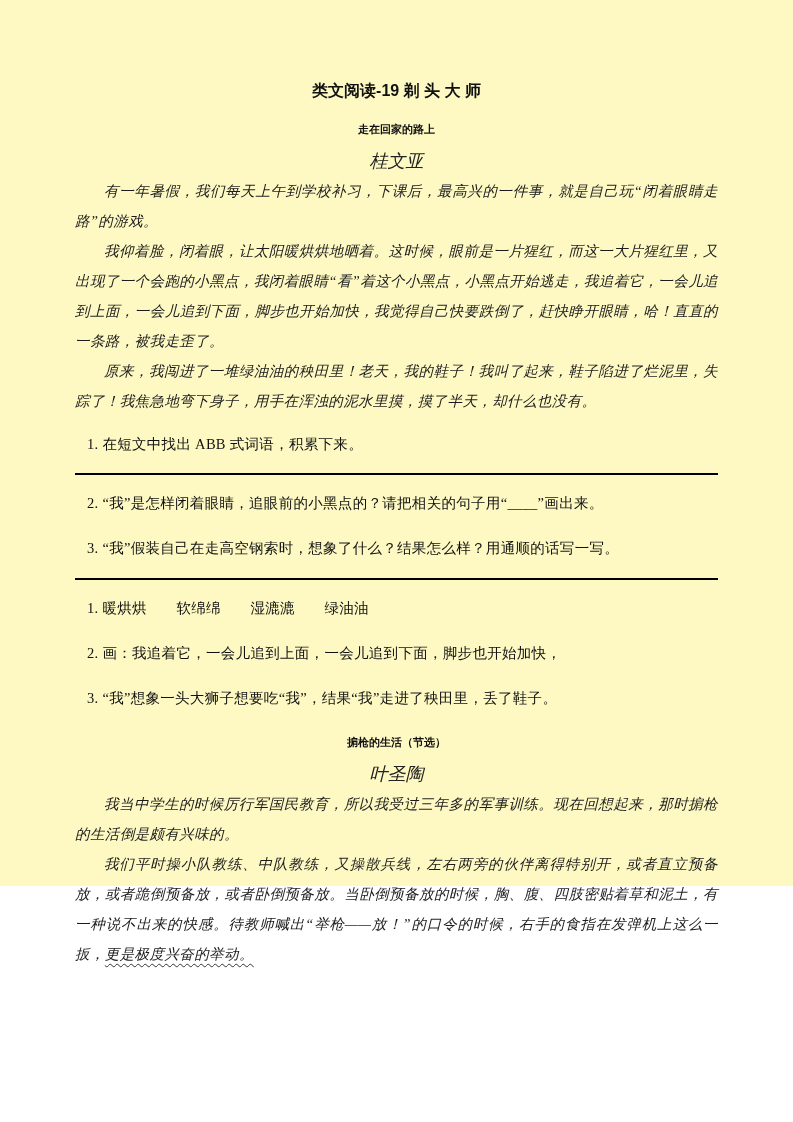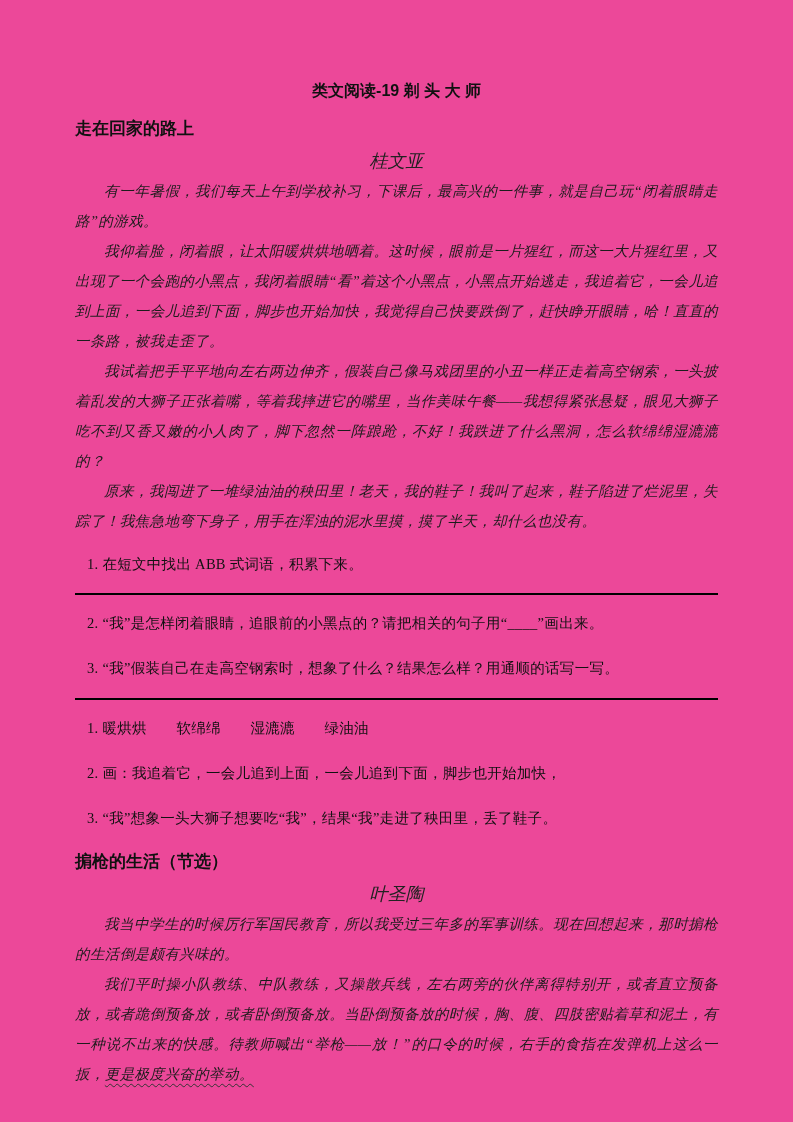--- a/index.html
+++ b/index.html
@@ -8,41 +8,42 @@
     background: #ffffff;
   }
   body {
     width: 793px;
     height: 1122px;
     overflow: hidden;
   }
   .page {
     box-sizing: border-box;
     width: 793px;
-    height: 1122px;
+    height: 886px;
     padding: 76px 75px 0 75px;
-    background: #ec4899;
+    background: #fef9c3;
     color: #1c1c1c;
     font-family: "Liberation Serif", serif;
     font-size: 14.5px;
   }
   .doc-title {
     margin: 0;
     text-align: center;
     font-family: "Liberation Sans", sans-serif;
     font-weight: 700;
     font-size: 16px;
     line-height: 30px;
     color: #111;
   }
   .passage-title {
     margin: 8px 0 0 0;
+    text-align: center;
     font-family: "Liberation Sans", sans-serif;
     font-weight: 700;
-    font-size: 17px;
+    font-size: 11px;
     line-height: 30px;
     color: #111;
   }
   .author {
     margin: 2px 0 0 0;
     text-align: center;
     font-style: italic;
     font-size: 18px;
     line-height: 30px;
     color: #222;
@@ -92,21 +93,20 @@
 
 <div class="page">
 
   <section>
     <h1 class="doc-title">类文阅读-19 剃 头 大 师</h1>
     <h2 class="passage-title">走在回家的路上</h2>
     <div class="author">桂文亚</div>
 
     <p class="para">有一年暑假，我们每天上午到学校补习，下课后，最高兴的一件事，就是自己玩“闭着眼睛走路”的游戏。</p>
     <p class="para">我仰着脸，闭着眼，让太阳暖烘烘地晒着。这时候，眼前是一片猩红，而这一大片猩红里，又出现了一个会跑的小黑点，我闭着眼睛“看”着这个小黑点，小黑点开始逃走，我追着它，一会儿追到上面，一会儿追到下面，脚步也开始加快，我觉得自己快要跌倒了，赶快睁开眼睛，哈！直直的一条路，被我走歪了。</p>
-    <p class="para">我试着把手平平地向左右两边伸齐，假装自己像马戏团里的小丑一样正走着高空钢索，一头披着乱发的大狮子正张着嘴，等着我摔进它的嘴里，当作美味午餐——我想得紧张悬疑，眼见大狮子吃不到又香又嫩的小人肉了，脚下忽然一阵踉跄，不好！我跌进了什么黑洞，怎么软绵绵湿漉漉的？</p>
     <p class="para">原来，我闯进了一堆绿油油的秧田里！老天，我的鞋子！我叫了起来，鞋子陷进了烂泥里，失踪了！我焦急地弯下身子，用手在浑浊的泥水里摸，摸了半天，却什么也没有。</p>
 
     <p class="qa">1. 在短文中找出 ABB 式词语，积累下来。</p>
 
     <hr class="divider">
 
     <p class="qa">2. “我”是怎样闭着眼睛，追眼前的小黑点的？请把相关的句子用“____”画出来。</p>
     <p class="qa">3. “我”假装自己在走高空钢索时，想象了什么？结果怎么样？用通顺的话写一写。</p>
 
     <hr class="divider second">

